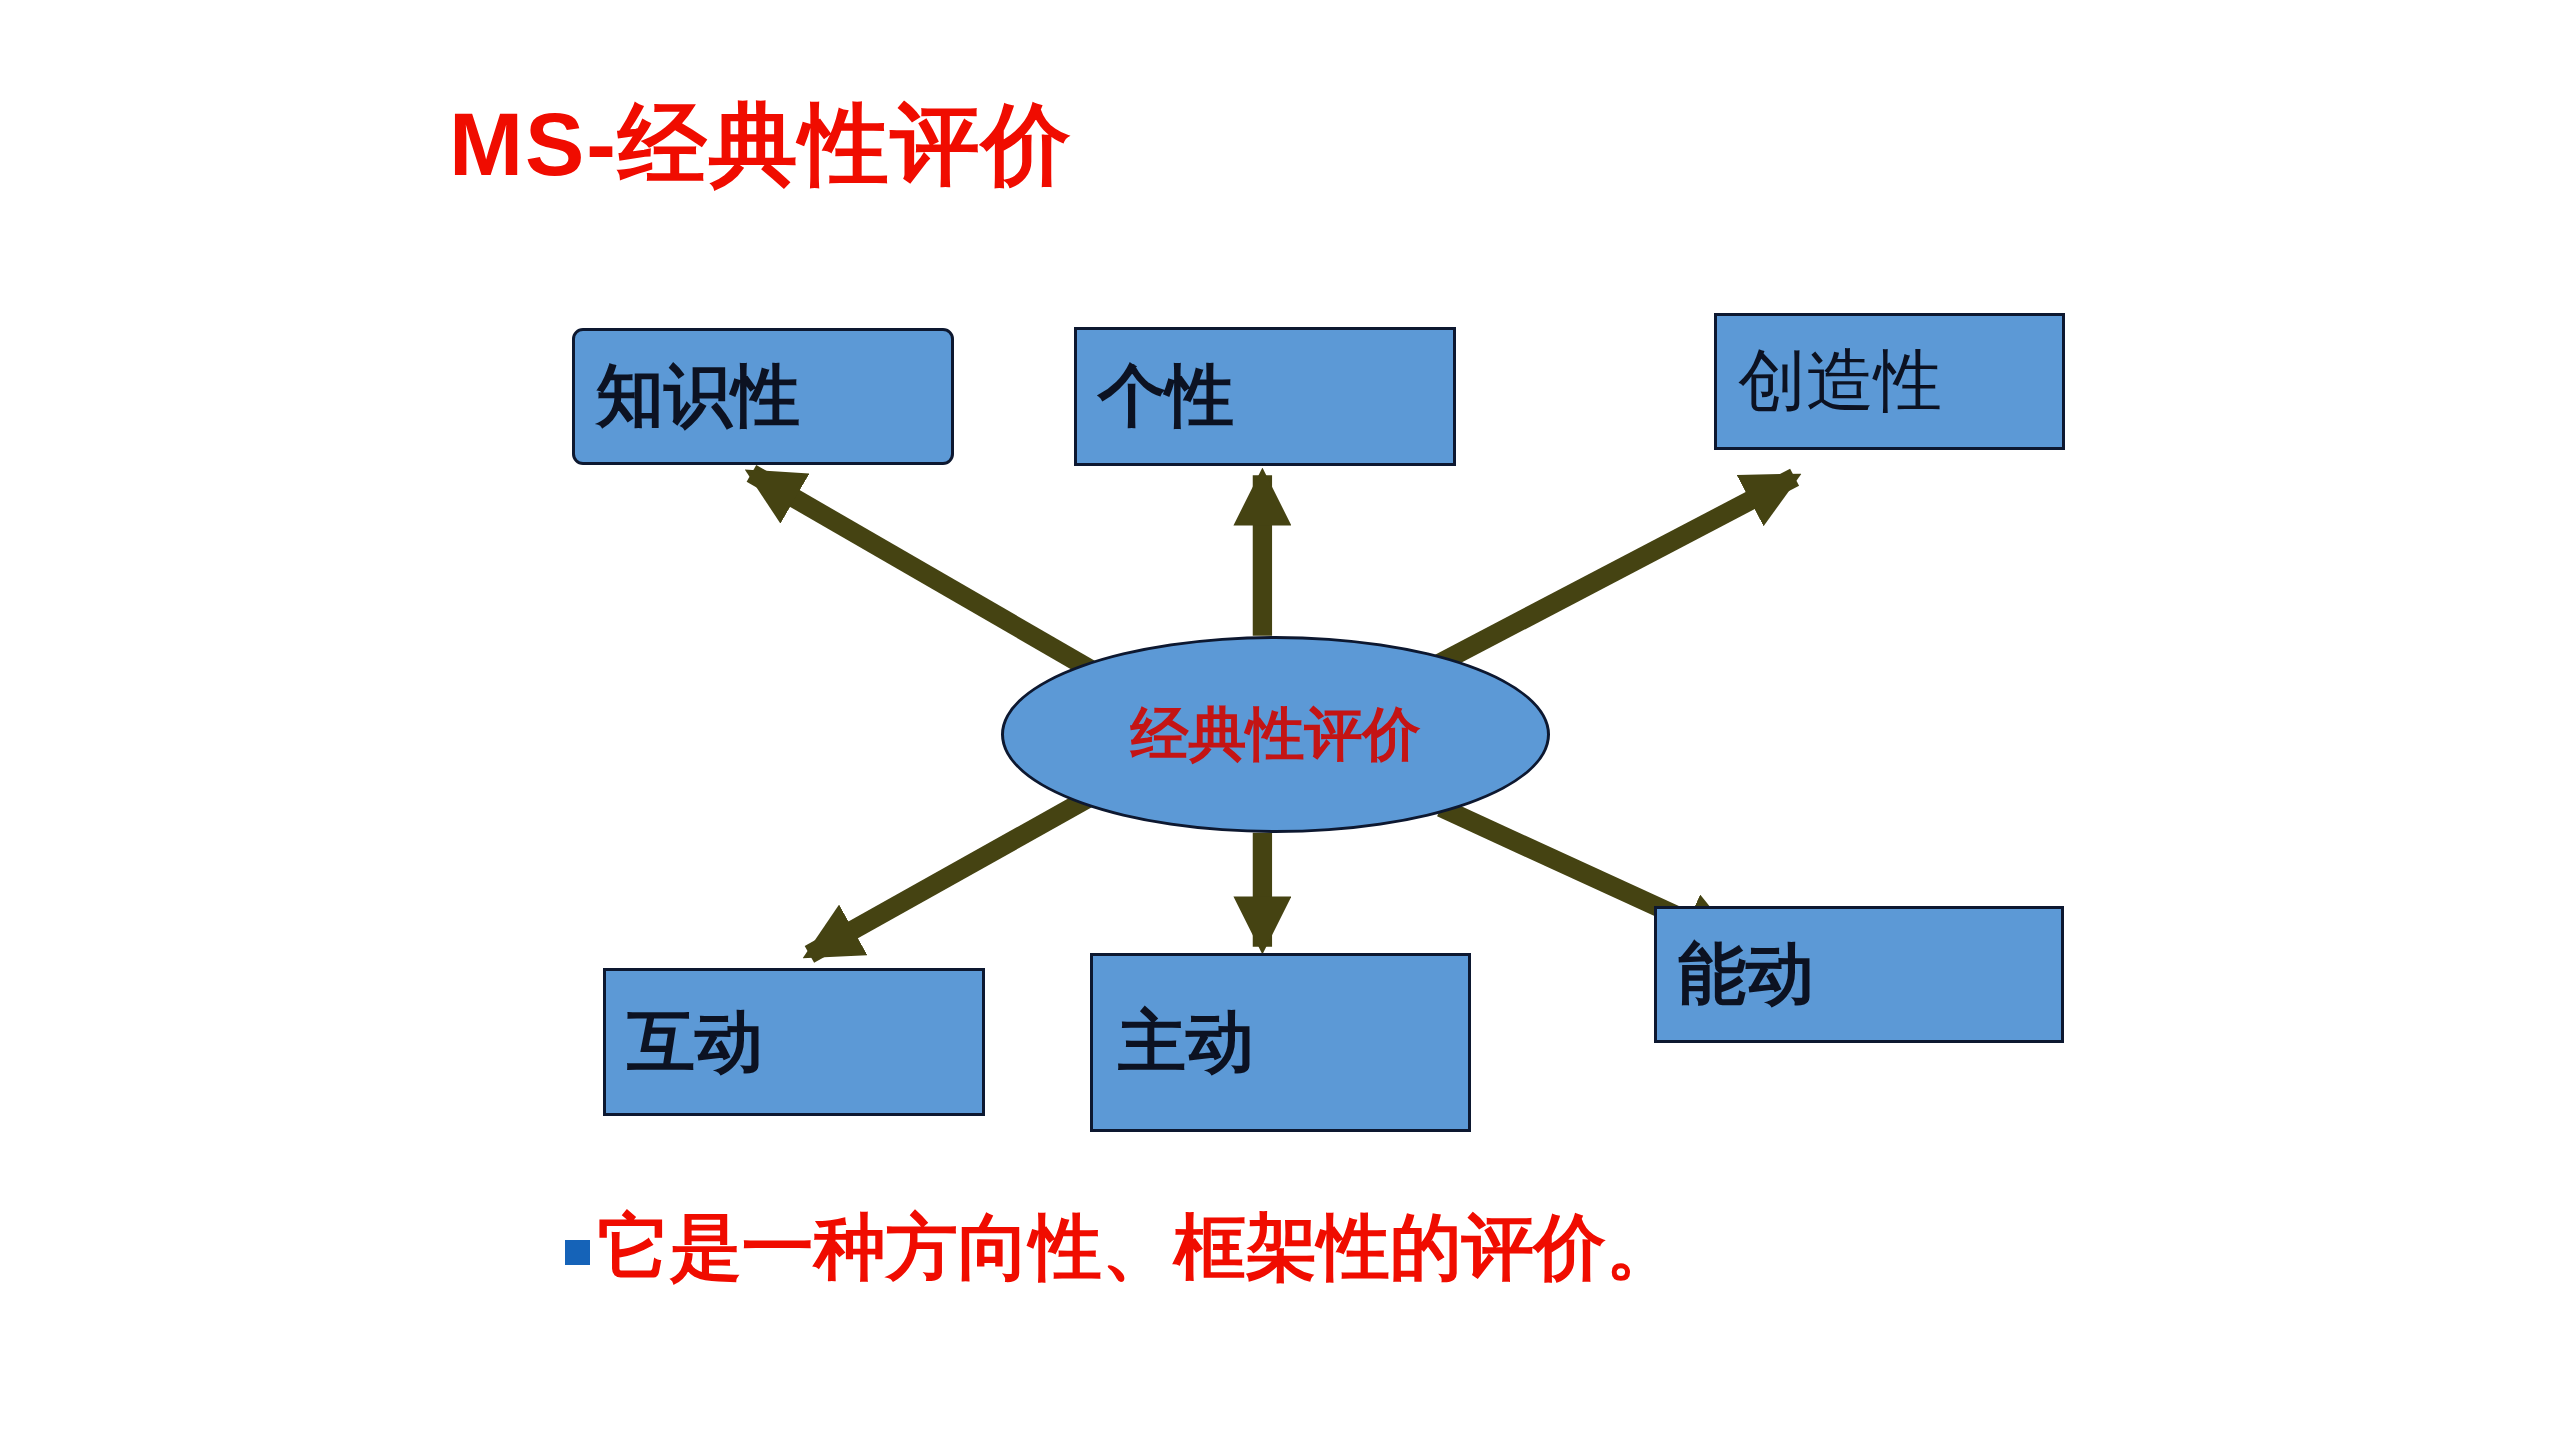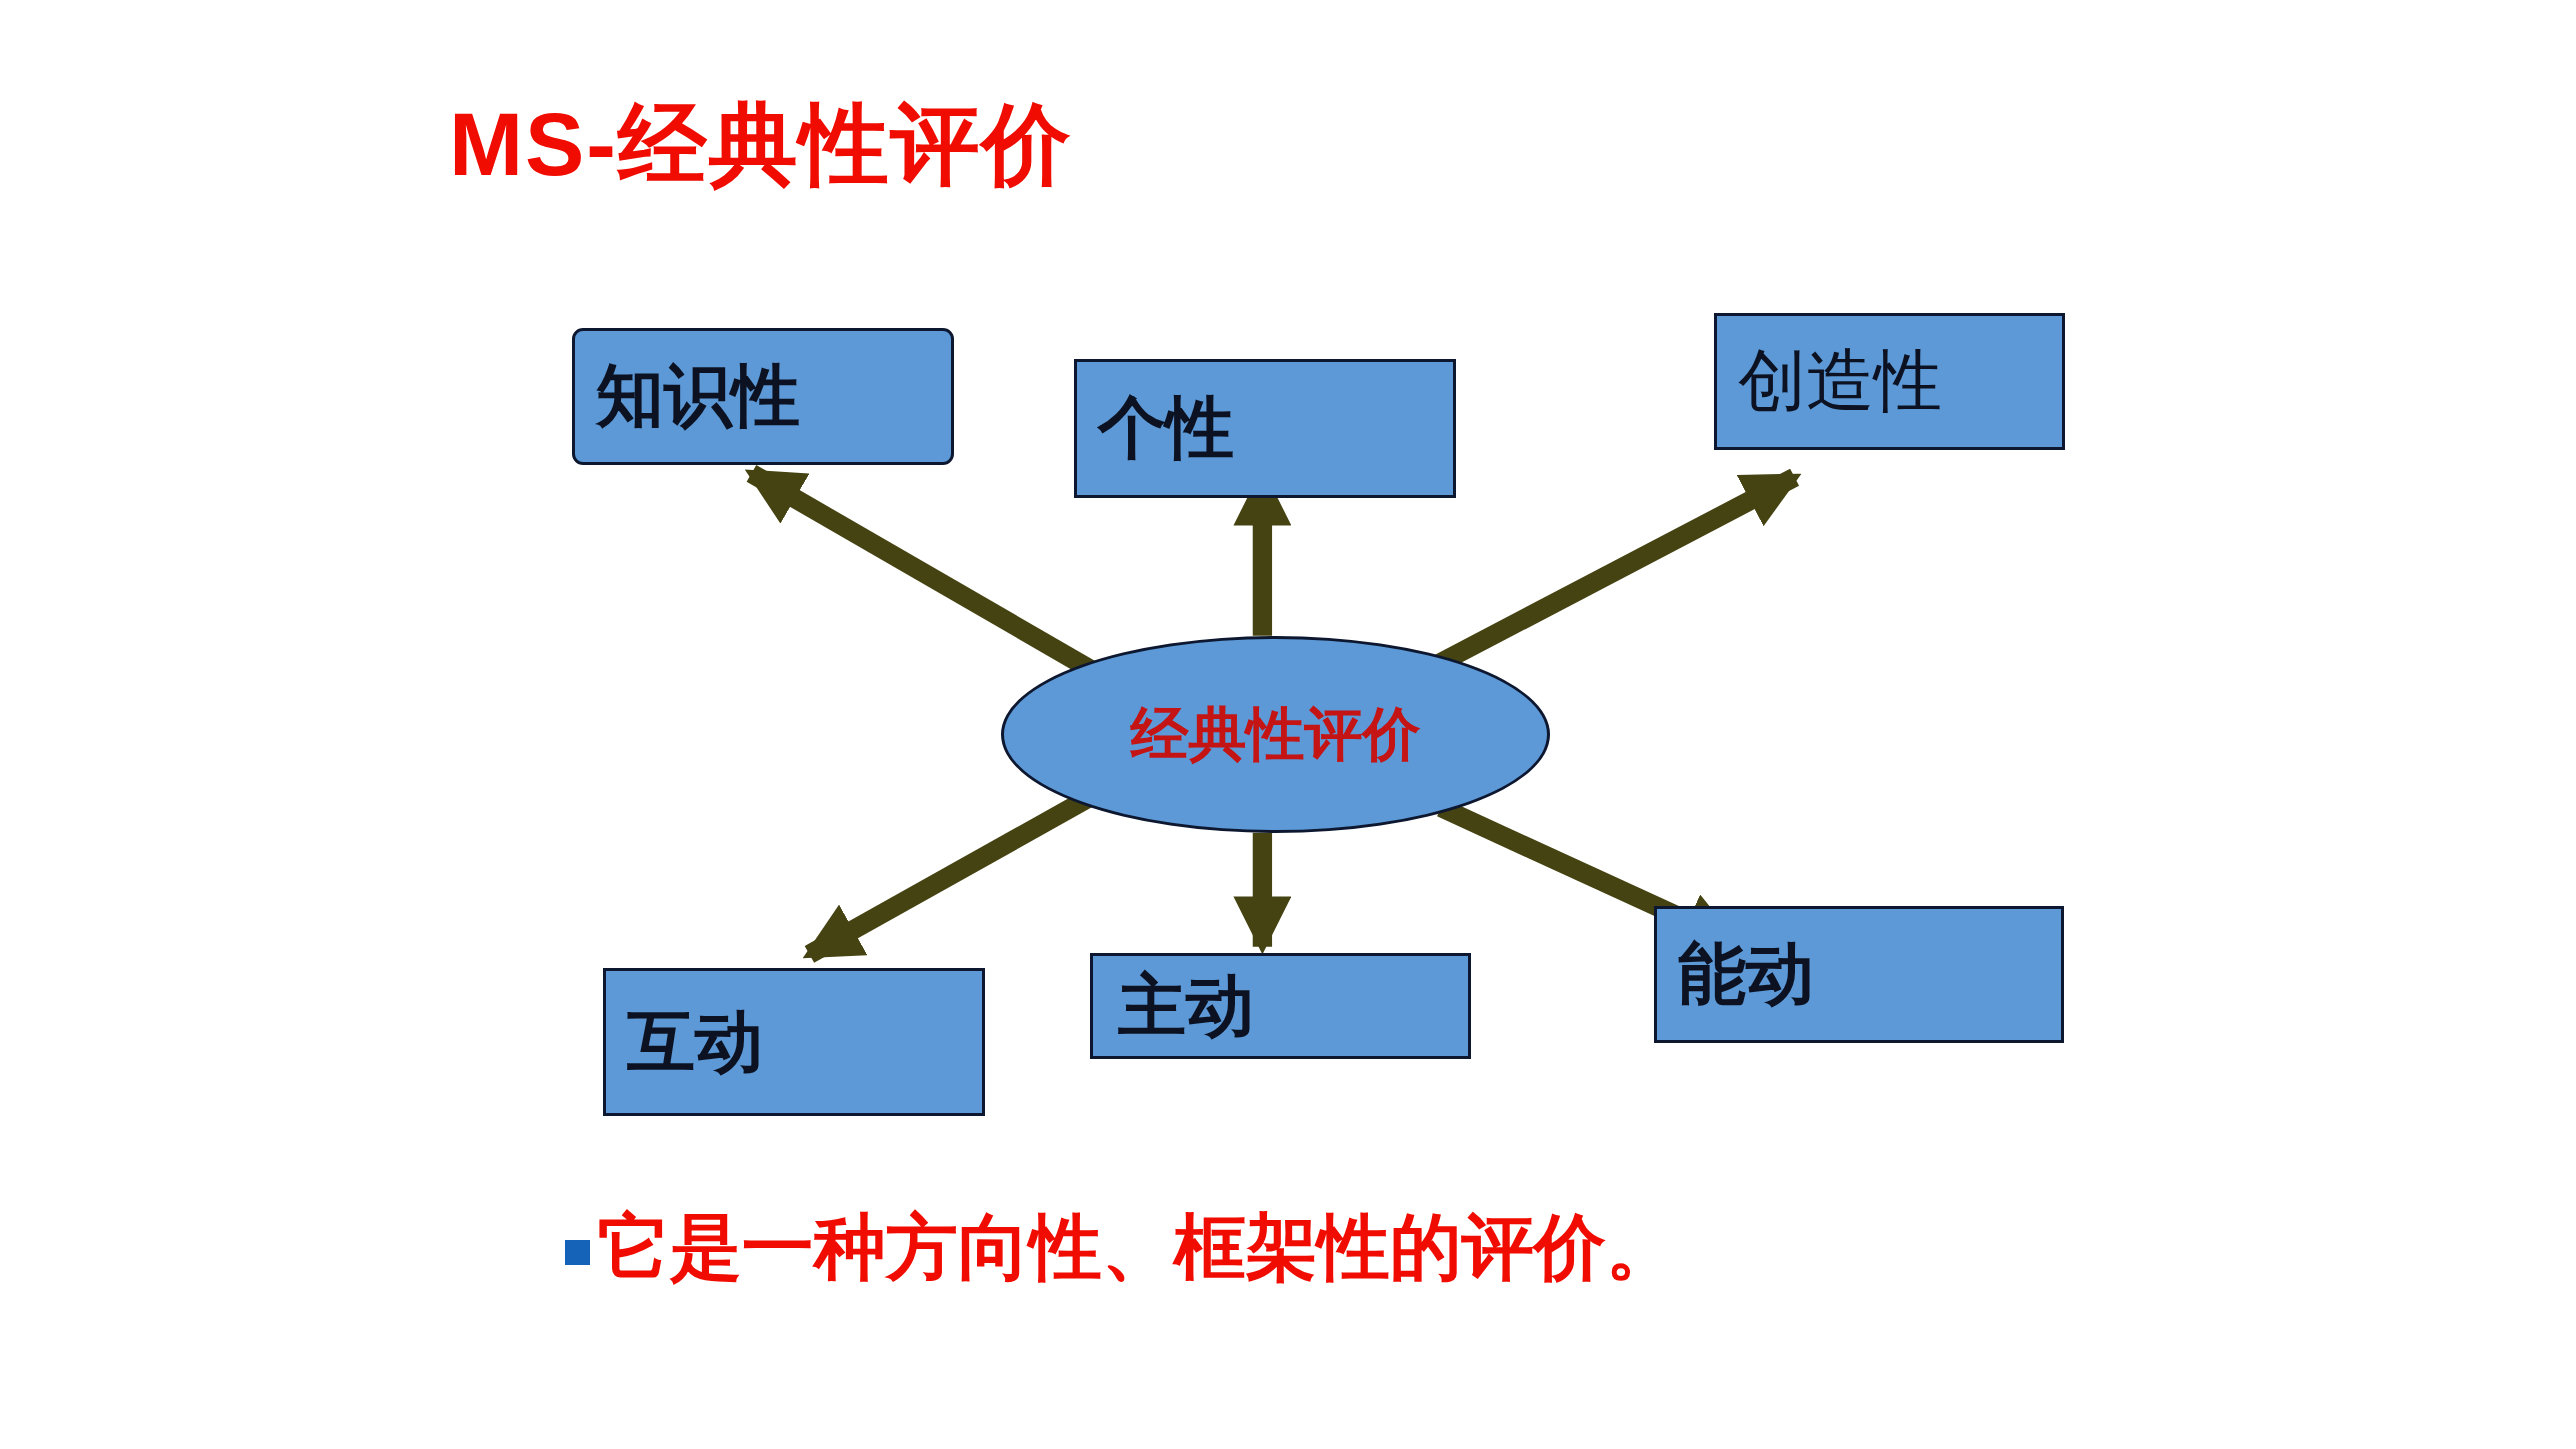--- a/index.html
+++ b/index.html
@@ -43,24 +43,24 @@
     display: flex;
     align-items: center;
     padding-left: 21px;
     font-size: 68px;
     font-weight: bold;
     color: var(--node-text);
     white-space: nowrap;
   }
   .node-box.light { font-weight: normal; }
   .box-knowledge   { left: 572px;  top: 328px; width: 382px; height: 137px; border-radius: 11px; }
-  .box-personality { left: 1074px; top: 327px; width: 382px; height: 139px; margin-top: 32px; }
+  .box-personality { left: 1074px; top: 327px; width: 382px; height: 139px; }
   .box-creativity  { left: 1714px; top: 313px; width: 351px; height: 137px; }
   .box-interaction { left: 603px;  top: 968px; width: 382px; height: 148px; }
-  .box-initiative  { left: 1090px; top: 953px;  width: 381px; height: 106px; padding-left: 25px; }
+  .box-initiative  { left: 1090px; top: 953px;  width: 381px; height: 179px; padding-left: 25px; }
   .box-agency      { left: 1654px; top: 906px;  width: 410px; height: 137px; }
   .center-ellipse {
     position: absolute;
     z-index: 2;
     left: 1001px; top: 636px;
     width: 549px; height: 197px;
     background: var(--node-fill);
     border: 3.9px solid var(--node-border);
     border-radius: 50%;
     box-sizing: border-box;

